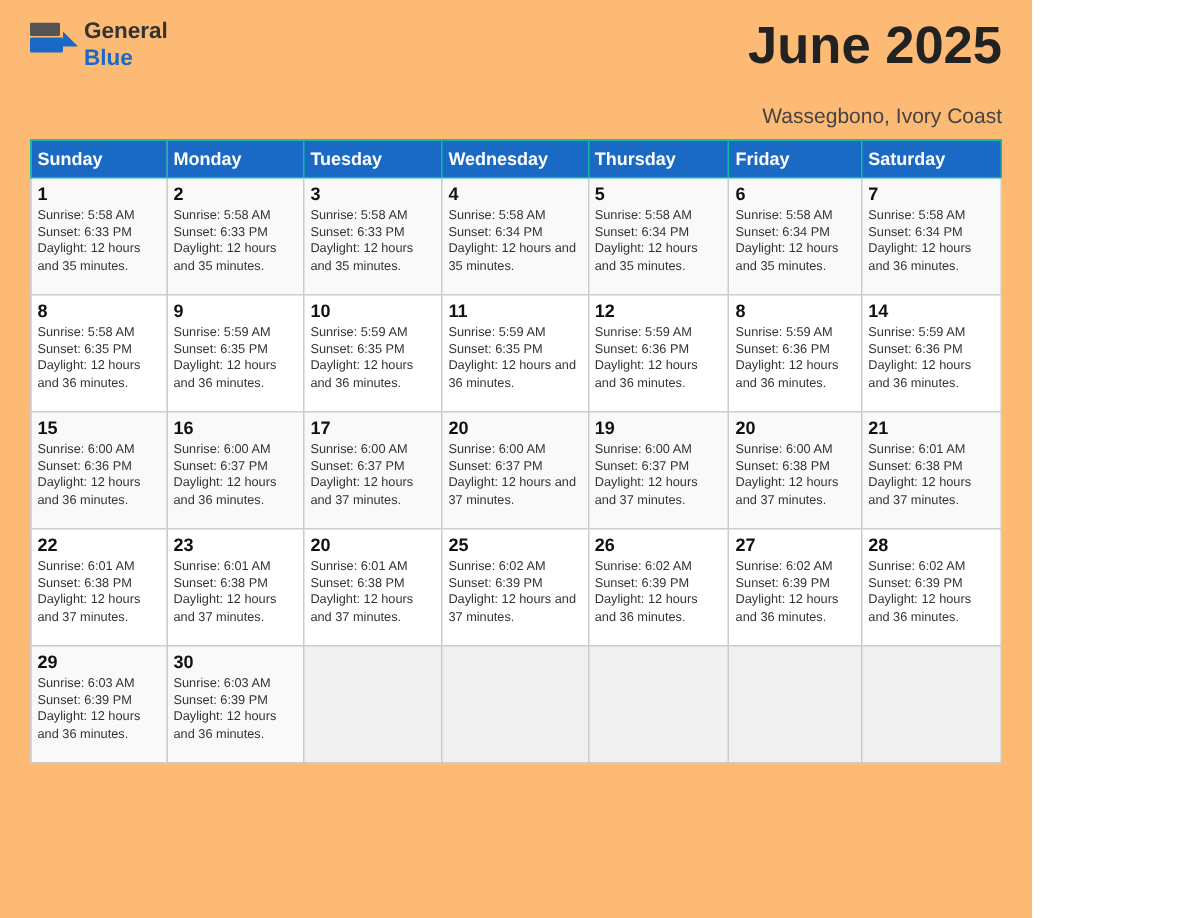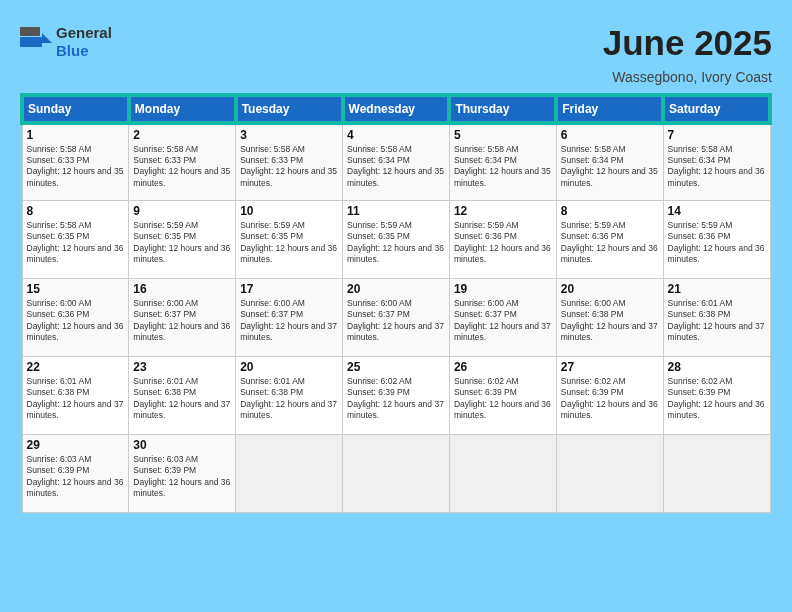--- a/index.html
+++ b/index.html
@@ -4,24 +4,24 @@
   <style>
     * { margin: 0; padding: 0; box-sizing: border-box; }
     body {
       font-family: Arial, sans-serif;
       background: #fff;
       width: 792px;
       height: 612px;
       overflow: hidden;
     }
     .container {
-      width: 792px;
+      width: 688px;
       height: 612px;
-      padding: 24px 20px 10px 20px;
-      background: #7dd3fc;
+      padding: 12px 20px 10px 20px;
+      background: #fdba74;
     }
     .header-row {
       display: flex;
       justify-content: space-between;
       align-items: flex-start;
       margin-bottom: 8px;
     }
     .logo {
       display: flex;
       align-items: center;
@@ -42,35 +42,35 @@
     }
     .month-year {
       font-size: 35px;
       font-weight: bold;
       color: #222;
       line-height: 1.1;
     }
     .location {
       font-size: 14px;
       color: #444;
-      margin-top: 6px;
+      margin-top: 18px;
     }
     .calendar {
       width: 100%;
       border-collapse: collapse;
       border: 1px solid #ccc;
     }
     .calendar thead tr th {
       background: #1a69c4;
       color: #fff;
       font-size: 12px;
       font-weight: bold;
       padding: 5px 4px;
       text-align: left;
-      border: 4px solid #14b8a6;
+      border: 1px solid #14b8a6;
     }
     .calendar tbody tr td {
       width: 107px;
       vertical-align: top;
       padding: 3px 4px 3px 4px;
       border: 1px solid #ccc;
       font-size: 9px;
       color: #333;
       background: #fff;
       height: 78px;

